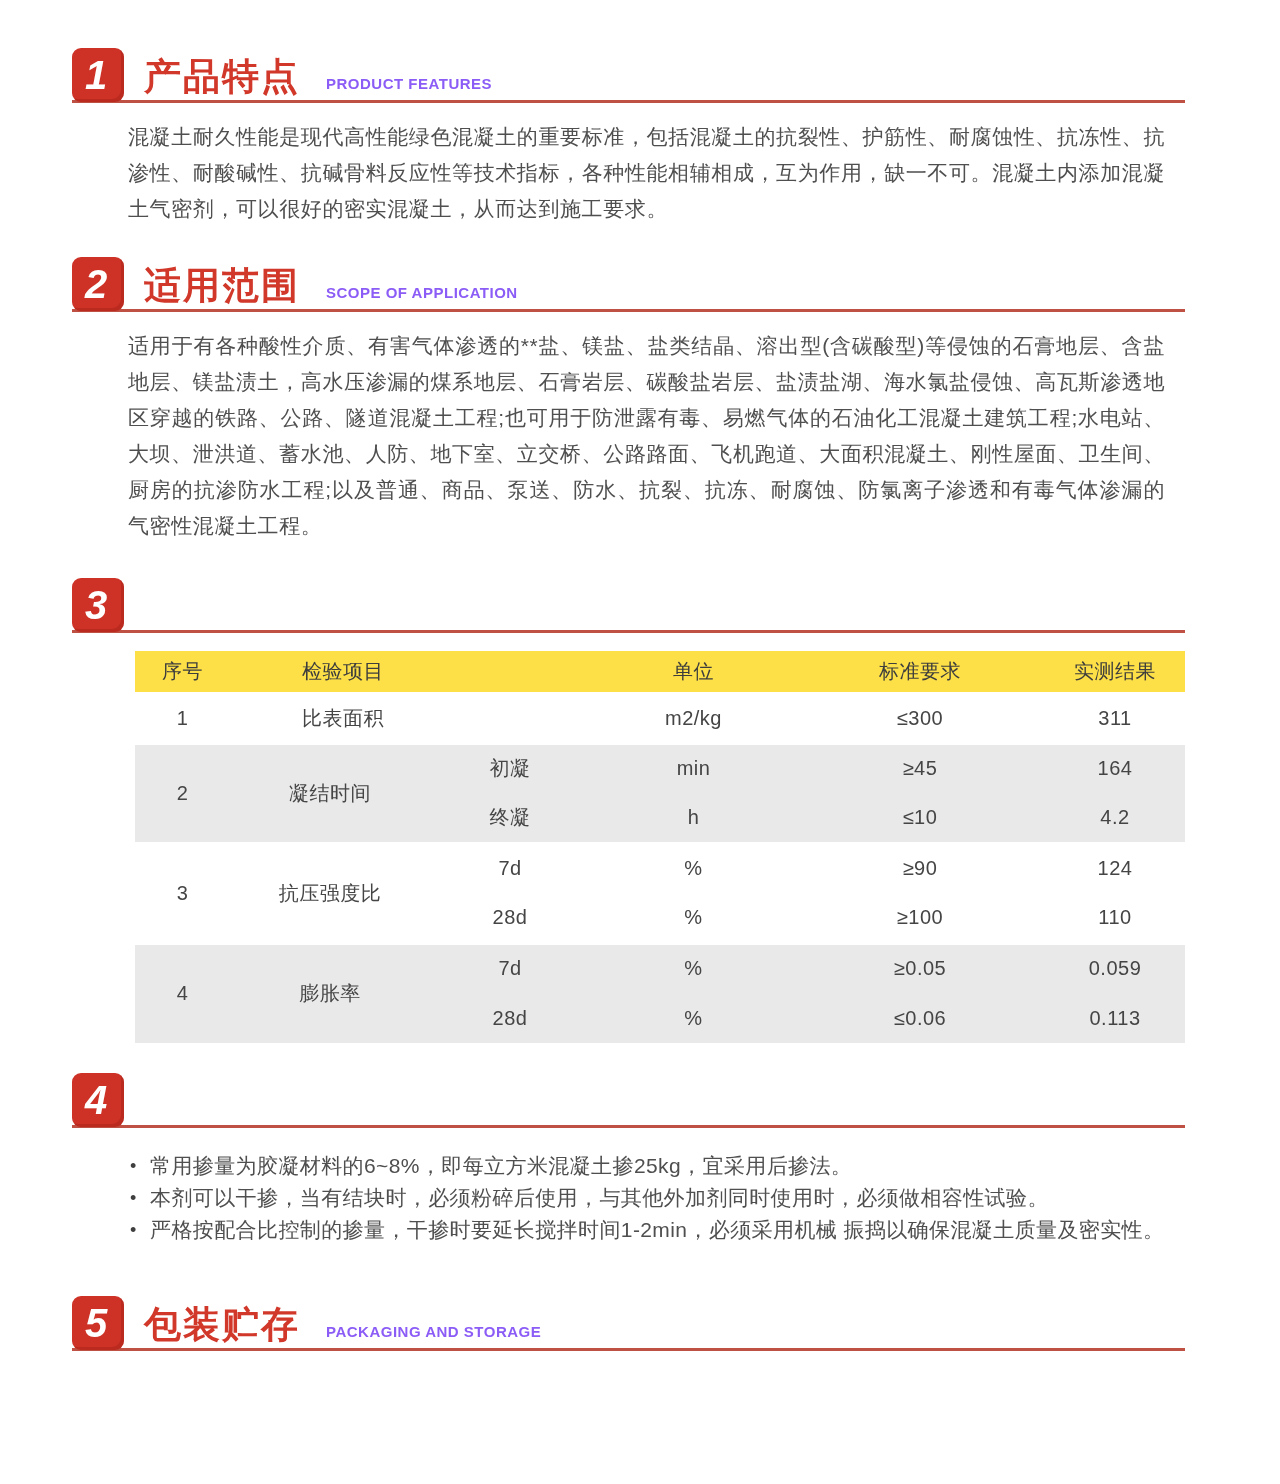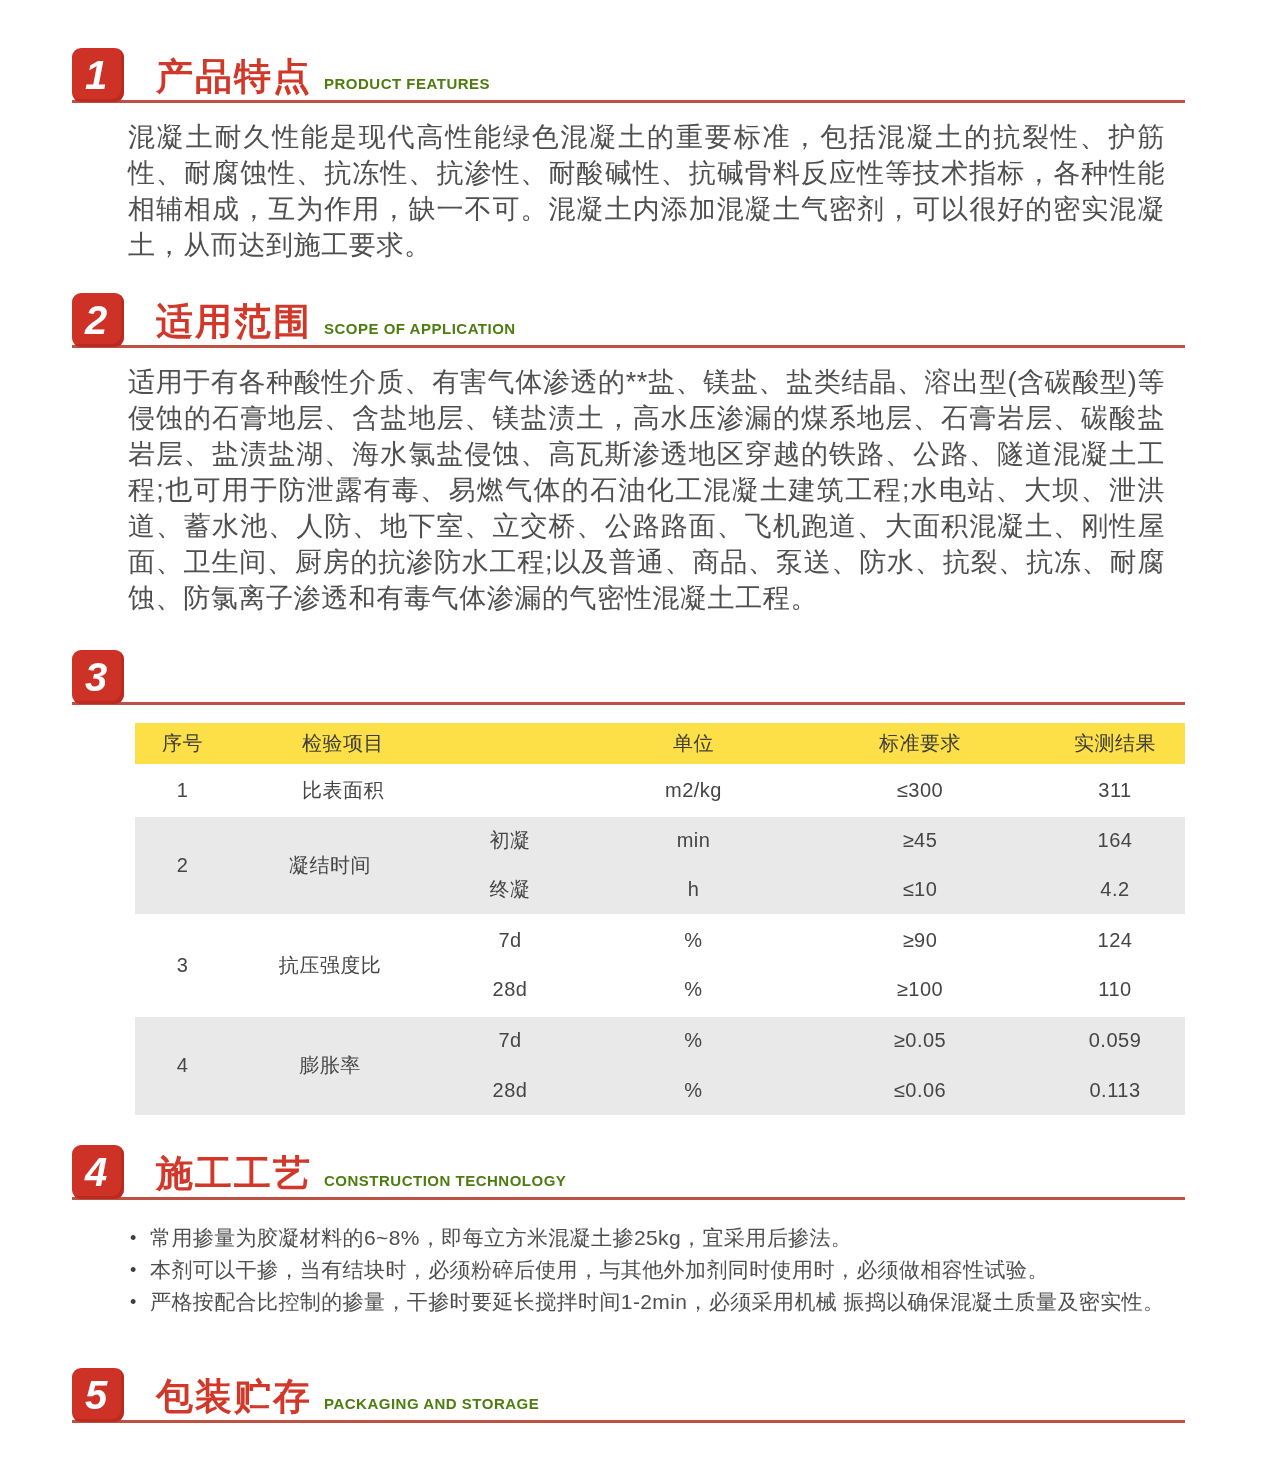--- a/index.html
+++ b/index.html
@@ -32,36 +32,36 @@
     margin-bottom:-2px;
     position:relative; z-index:1;
   }
   .badge span {
     color:#ffffff; font-style:italic; font-weight:bold;
     font-size:40px; line-height:1;
     transform:translateX(-2px);
   }
   .sec-title {
     display:flex; align-items:flex-end;
-    margin-left:32px; padding-bottom:5px;
+    margin-left:20px; padding-bottom:5px;gap:14px;
   }
   .sec-title .zh {
     font-size:37px; font-weight:bold; color:#d1382a;
     line-height:1; letter-spacing:2px;
   }
   .sec-title .en {
-    font-size:15px; font-weight:bold; color:#4d7c0f;
+    font-size:15px; font-weight:bold; color:#8b5cf6;
     margin-left:12px; padding-bottom:3px; letter-spacing:0.5px;
     white-space:nowrap;
   }
 
   
   .sec-paragraph {
     margin:16px 20px 0 56px;
-    font-size:27px; line-height:36px;
+    font-size:21px; line-height:36px;
     text-align:justify; letter-spacing:0.6px;
     color:#4f4f4f;
   }
 
   
   .bullet-list { list-style:none; margin:22px 20px 0 56px; }
   .bullet-list li {
     position:relative; padding-left:22px;
     font-size:21px; line-height:32px;
     letter-spacing:0.4px; color:#4f4f4f;
@@ -227,24 +227,20 @@
         </tr>
       </tbody>
     </table>
   </section>
 
   <section class="section section-4">
     <header class="sec-header">
       <div class="badge">
         <span>4</span>
       </div>
-      <h2 class="sec-title">
-        <span class="zh">施工工艺</span>
-        <span class="en">CONSTRUCTION TECHNOLOGY</span>
-      </h2>
     </header>
     <ul class="bullet-list">
       <li>常用掺量为胶凝材料的6~8%，即每立方米混凝土掺25kg，宜采用后掺法。</li>
       <li>本剂可以干掺，当有结块时，必须粉碎后使用，与其他外加剂同时使用时，必须做相容性试验。</li>
       <li>严格按配合比控制的掺量，干掺时要延长搅拌时间1-2min，必须采用机械 振捣以确保混凝土质量及密实性。</li>
     </ul>
   </section>
 
   <section class="section section-5">
     <header class="sec-header">

